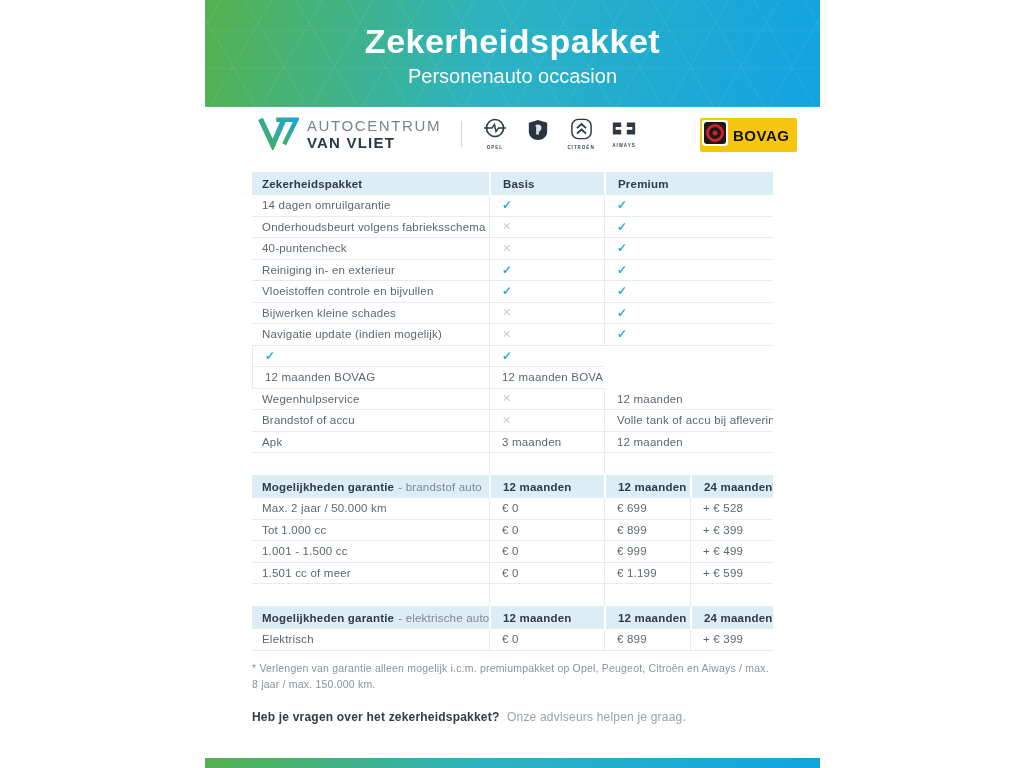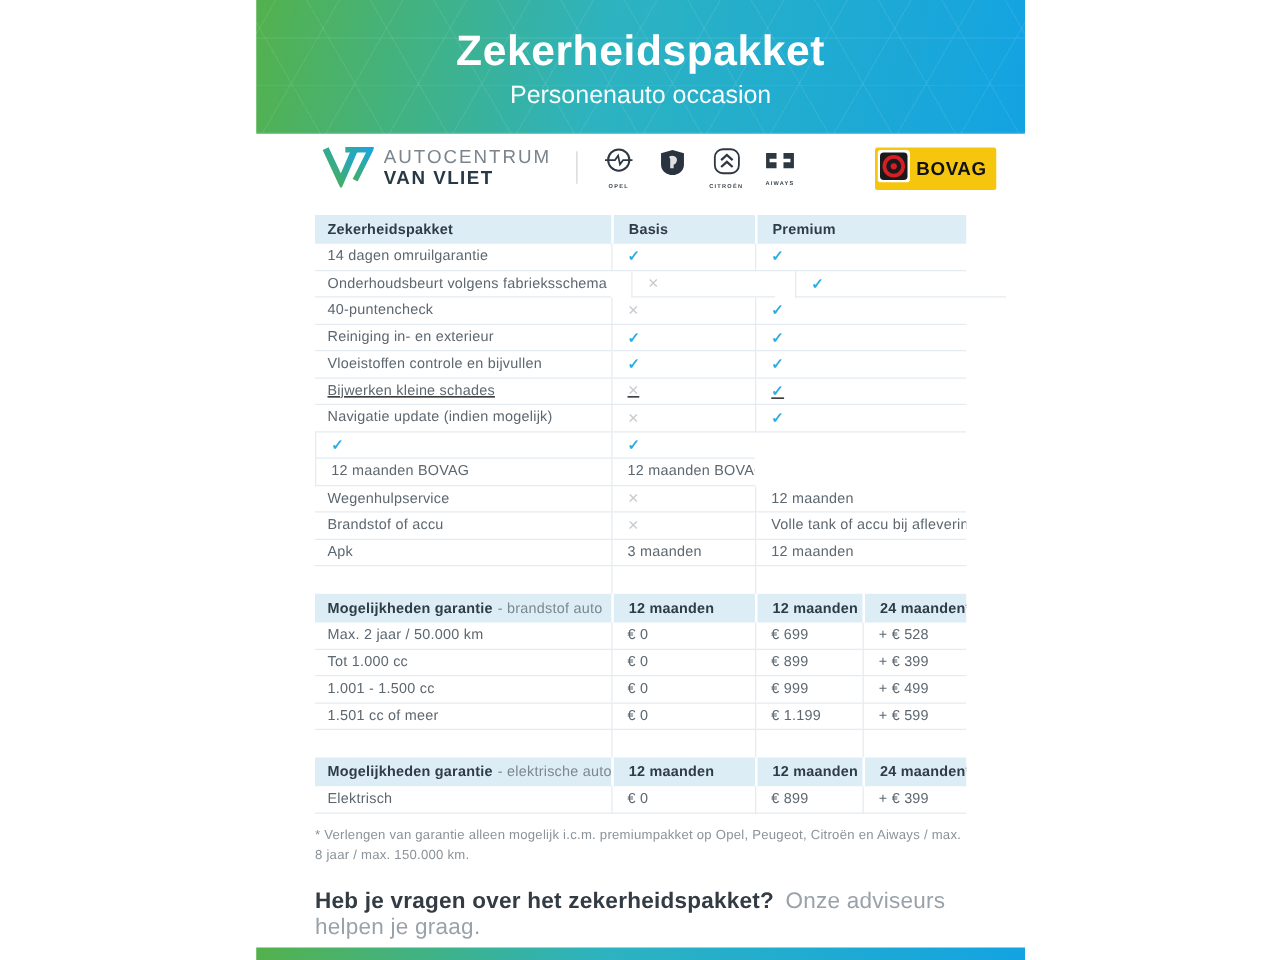--- a/index.html
+++ b/index.html
@@ -48,21 +48,21 @@
   .t-head .head-col{border-left:2px solid #fff;padding-left:12px;font-size:11.5px;}
   .hl-suffix{font-weight:400;color:#7d878f;margin-left:4px;}
   .t-gap .gap-cell{border-bottom:none;}
   .t-gap .gap-cell + .gap-cell{border-left:1px solid #e5ecf1;}
   .check{color:#2aabe2;font-weight:700;font-size:12px;}
   .cross{color:#c7ccd1;font-weight:400;font-size:11px;}
 
   
   .footnote{position:absolute;left:252px;top:660px;width:521px;font-size:10.5px;color:#8b9399;
             line-height:1.55;letter-spacing:.2px;}
-  .question{position:absolute;left:252px;top:710px;width:521px;font-size:18px;letter-spacing:.2px;}
+  .question{position:absolute;left:252px;top:710px;width:521px;font-size:12px;letter-spacing:.2px;}
   .q-bold{font-weight:700;color:#333b44;}
   .q-rest{color:#9aa2a9;margin-left:4px;}
 
   
   .bottom-bar{position:absolute;left:205px;top:758px;width:615px;height:10px;
               background:linear-gradient(90deg,#53b14d 0%,#2db3c0 45%,#13a3e2 100%);}
 </style>
 </head>
 <body>
 
@@ -158,21 +158,21 @@
       </div>
       <div class="t-row t-data" style="grid-template-columns: 237px 115px 169px;">
         <div class="cell label-cell">14 dagen omruilgarantie</div>
         <div class="cell value-cell">
           <span class="check">✓</span>
         </div>
         <div class="cell value-cell">
           <span class="check">✓</span>
         </div>
       </div>
-      <div class="t-row t-data" style="grid-template-columns: 237px 115px 169px; gap: 16px;">
+      <div class="t-row t-data" style="grid-template-columns: 237px 115px 169px;">
         <div class="cell label-cell">Onderhoudsbeurt volgens fabrieksschema</div>
         <div class="cell value-cell">
           <span class="cross">✕</span>
         </div>
         <div class="cell value-cell">
           <span class="check">✓</span>
         </div>
       </div>
       <div class="t-row t-data" style="grid-template-columns: 237px 115px 169px;">
         <div class="cell label-cell">40-puntencheck</div>
@@ -194,21 +194,21 @@
       </div>
       <div class="t-row t-data" style="grid-template-columns: 237px 115px 169px;">
         <div class="cell label-cell">Vloeistoffen controle en bijvullen</div>
         <div class="cell value-cell">
           <span class="check">✓</span>
         </div>
         <div class="cell value-cell">
           <span class="check">✓</span>
         </div>
       </div>
-      <div class="t-row t-data" style="grid-template-columns: 237px 115px 169px; text-decoration: underline;">
+      <div class="t-row t-data" style="grid-template-columns: 237px 115px 169px;">
         <div class="cell label-cell">Bijwerken kleine schades</div>
         <div class="cell value-cell">
           <span class="cross">✕</span>
         </div>
         <div class="cell value-cell">
           <span class="check">✓</span>
         </div>
       </div>
       <div class="t-row t-data" style="grid-template-columns: 237px 115px 169px;">
         <div class="cell label-cell">Navigatie update (indien mogelijk)</div>

